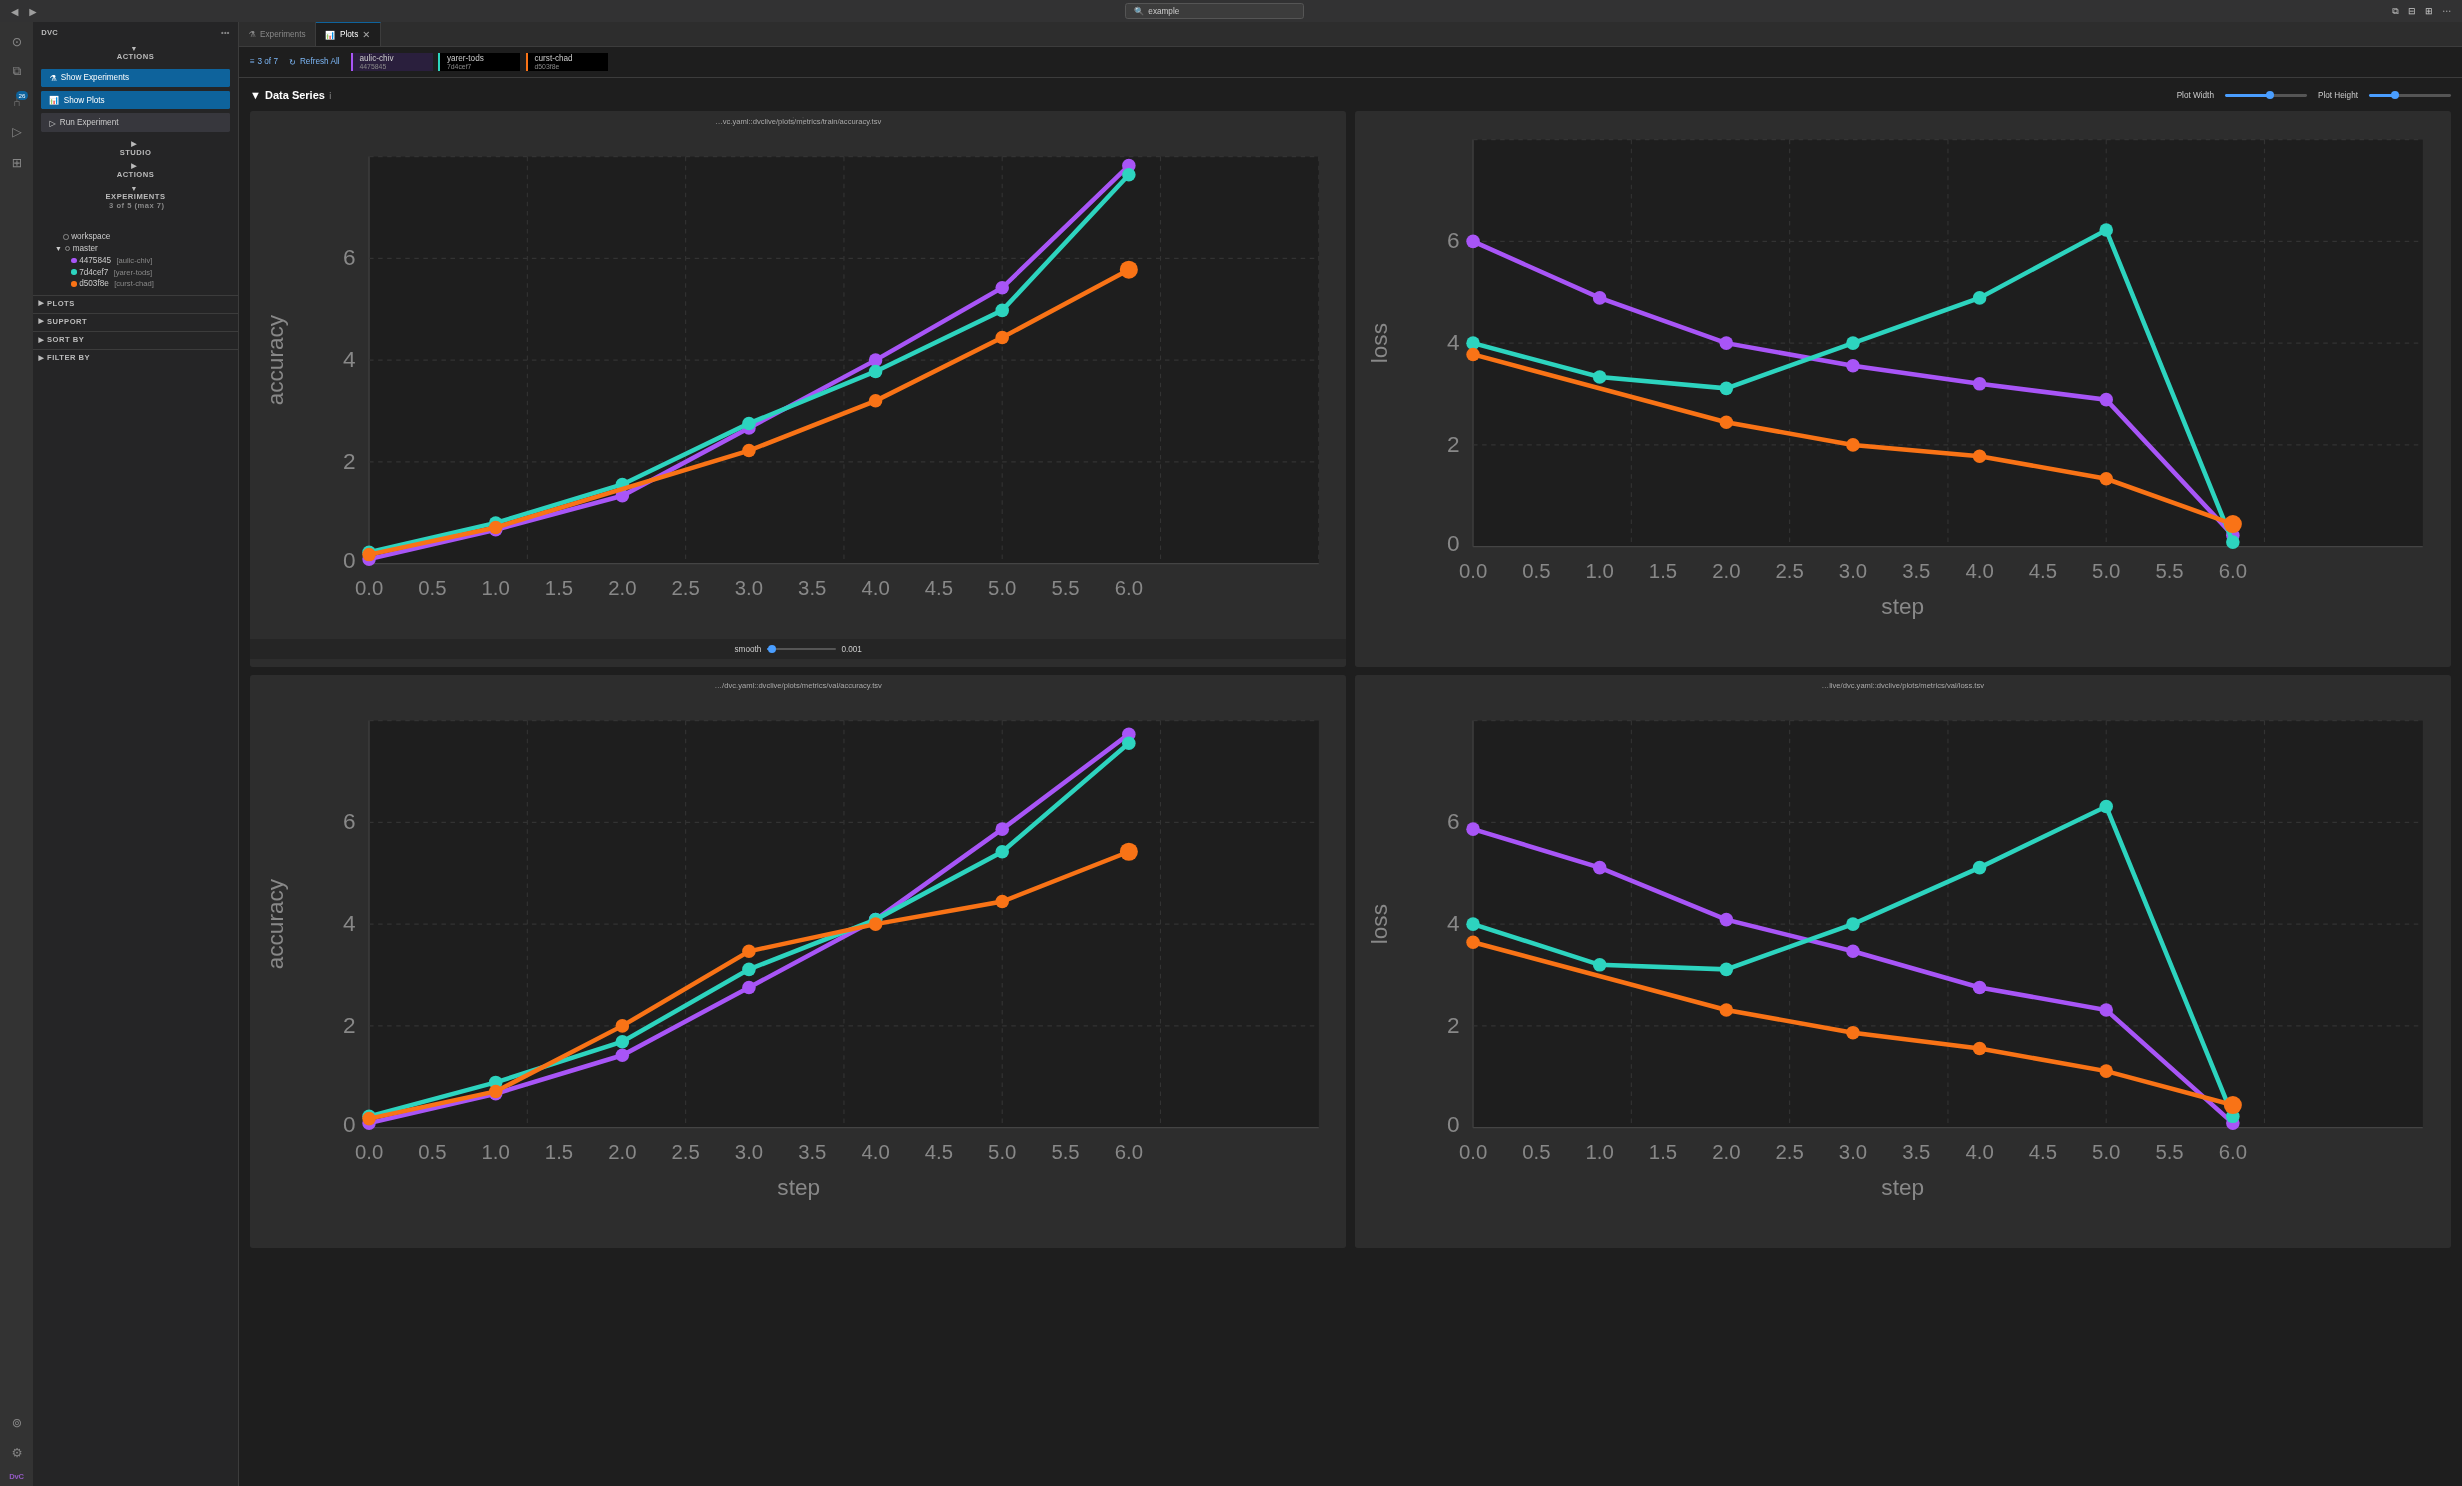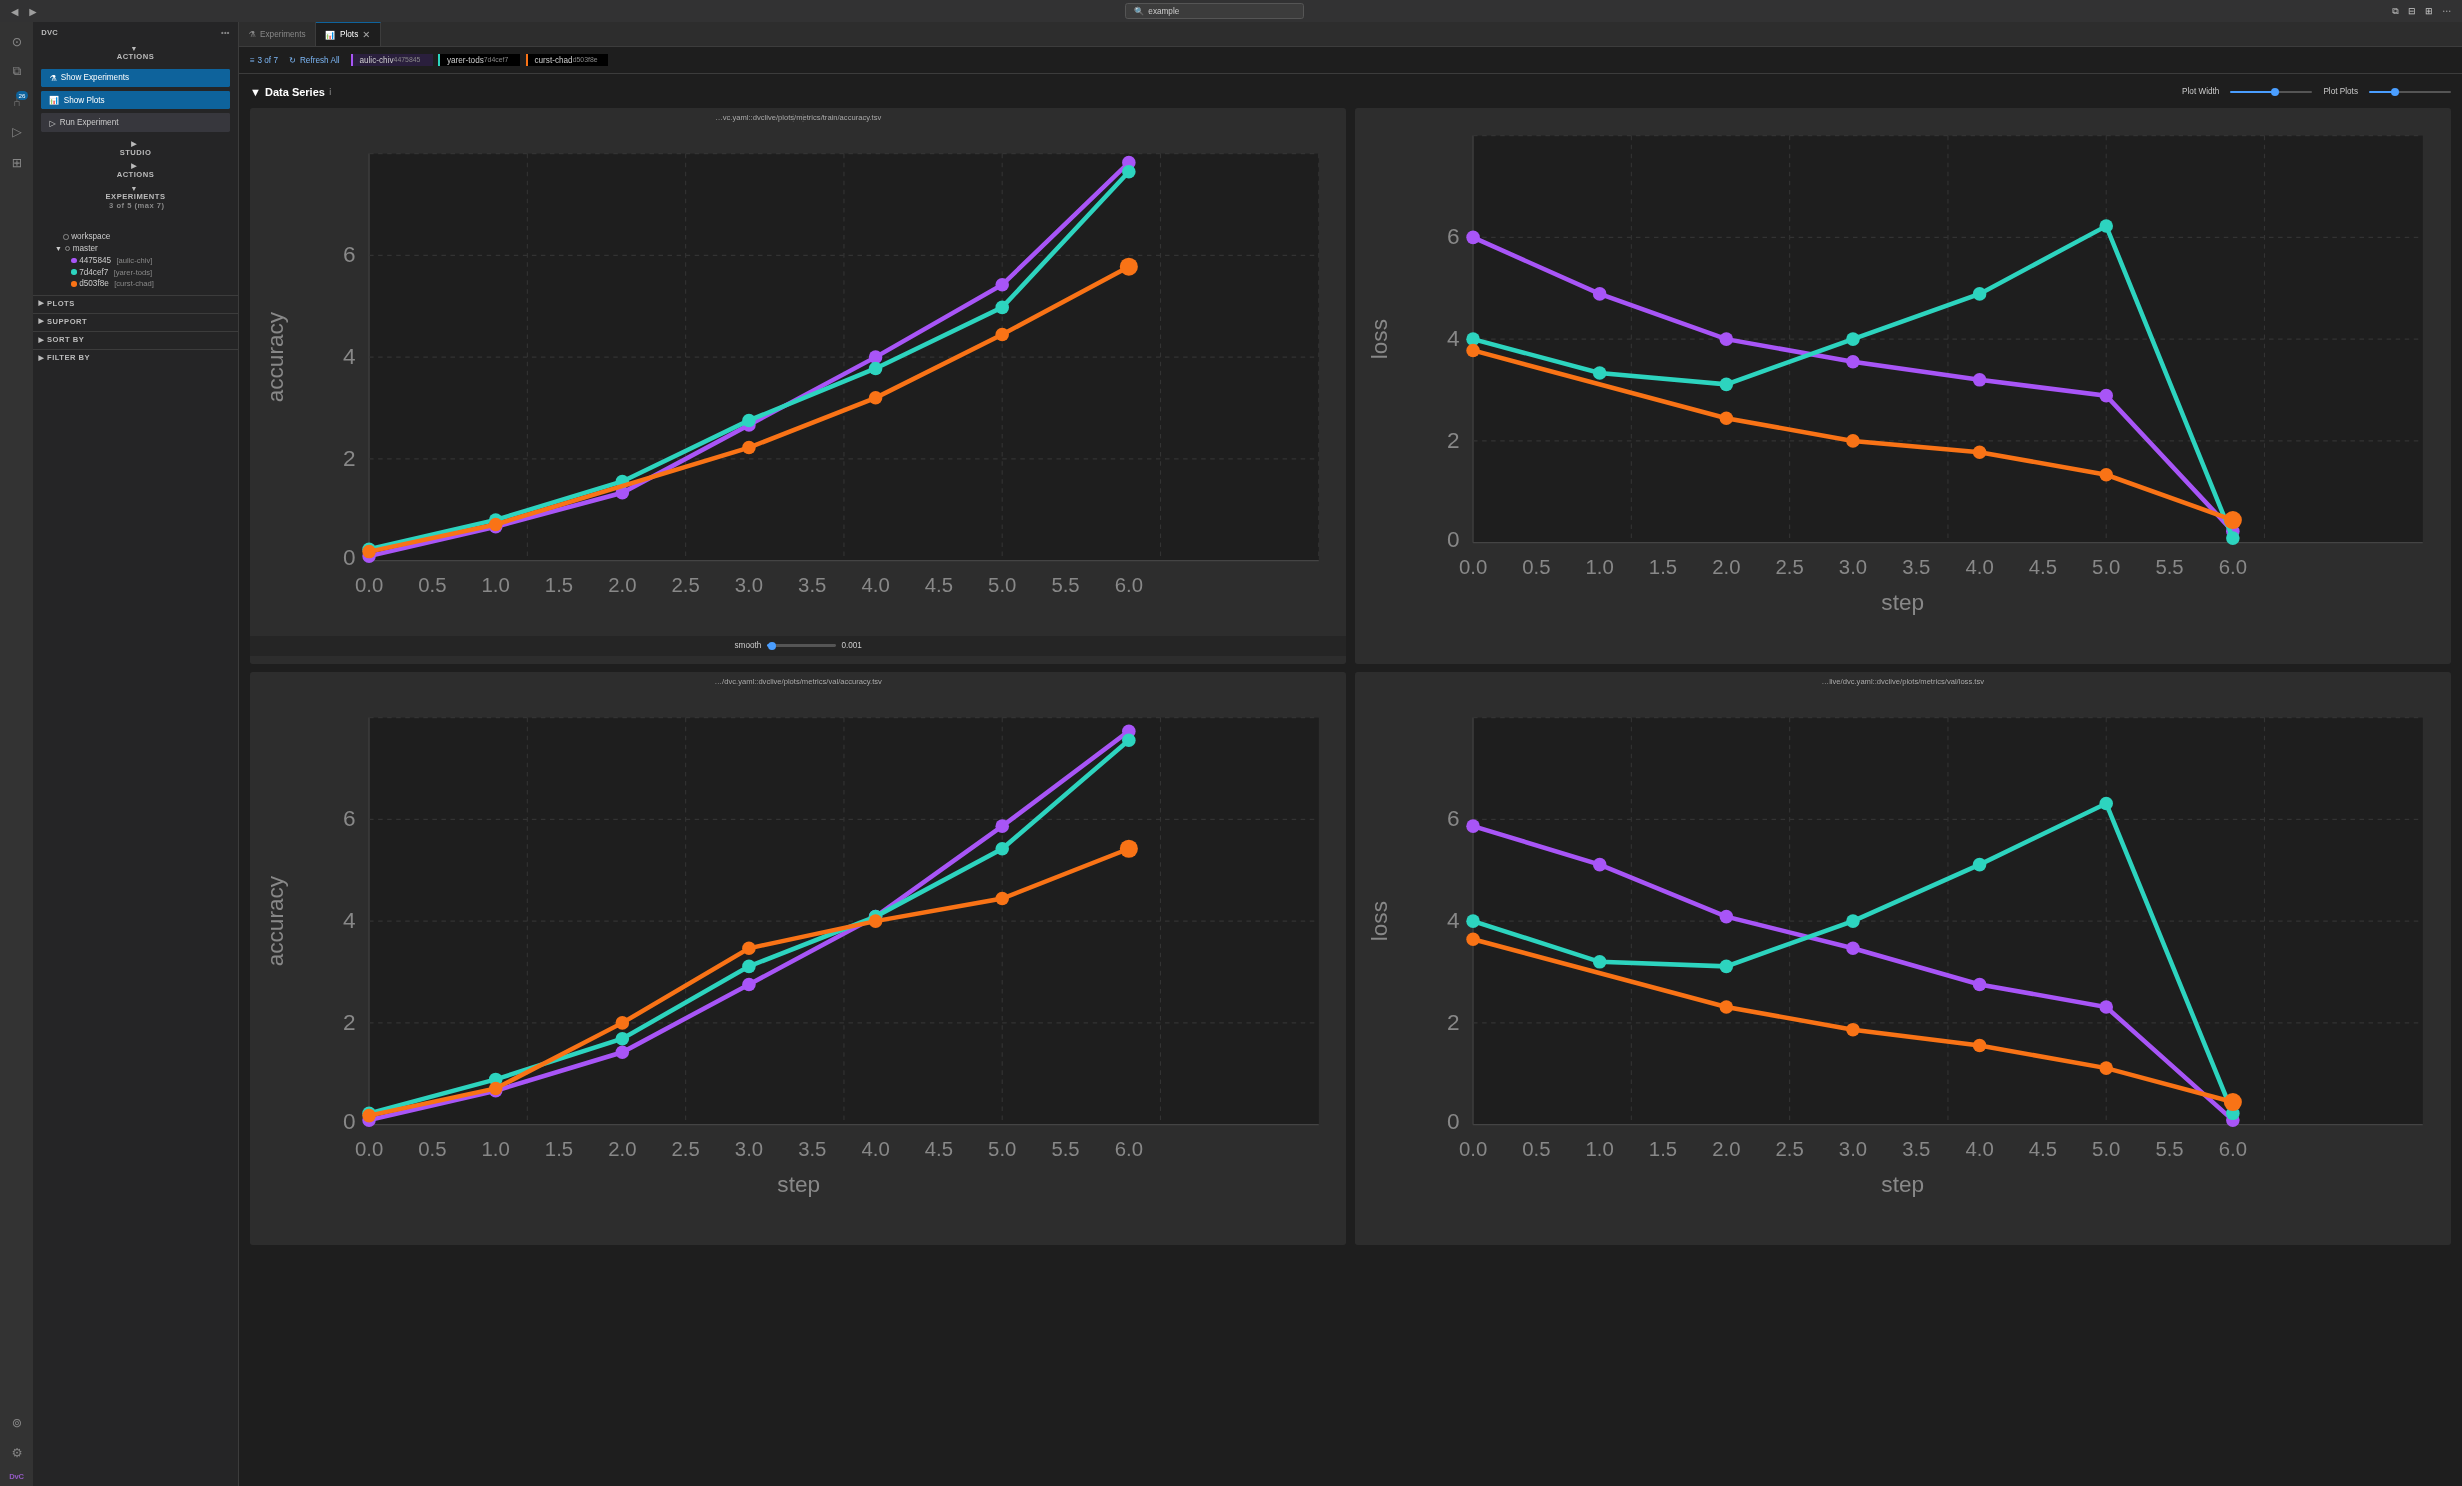--- a/index.html
+++ b/index.html
@@ -288,21 +288,21 @@
       background: none;
       border: none;
       color: #7cb6f5;
       cursor: pointer;
       font-size: 8.2px;
       padding: 2.7px 5.5px;
     }
 
     .exp-tag {
       display: flex;
-      flex-direction: row;
+      flex-direction: column;
       padding: 1.4px 6.9px;
       border-left: 2.1px solid;
       cursor: pointer;
       min-width: 82px;
     }
     .exp-tag .tag-name { font-size: 8.2px; font-weight: 500; }
     .exp-tag .tag-id { font-size: 6.9px; color: #888; }
 
     
     .plot-area {
@@ -588,21 +588,21 @@
 
     <div class="plot-area">
 
       <div style="display:flex; align-items:center; margin-bottom:9.6px;">
         <span style="font-size:11px; font-weight:600; color:#fff; margin-right:4.1px; display:flex;align-items:center;gap:4.1px;">▼</span>
         <span class="data-series-title">Data Series</span>
         <span class="info-icon" style="margin-left:4.1px;">ℹ</span>
         <div class="plot-controls">
           <span class="plot-control-label">Plot Width</span>
           <input type="range" class="plot-slider" value="55" min="0" max="100" style="">
-          <span class="plot-control-label">Plot Plots</span>
+          <span class="plot-control-label">Plot Height</span>
           <input type="range" class="plot-slider" value="30" min="0" max="100" style="background: linear-gradient(to right, rgb(74, 158, 255) 0%, rgb(74, 158, 255) 30%, rgb(85, 85, 85) 30%, rgb(85, 85, 85) 100%);">
         </div>
       </div>
 
       <div class="plots-grid">
 
         <div class="plot-card">
           <div class="drag-handle">⋮⋮</div>
           <div class="plot-title">…vc.yaml::dvclive/plots/metrics/train/accuracy.tsv</div>
           <div class="plot-canvas">

